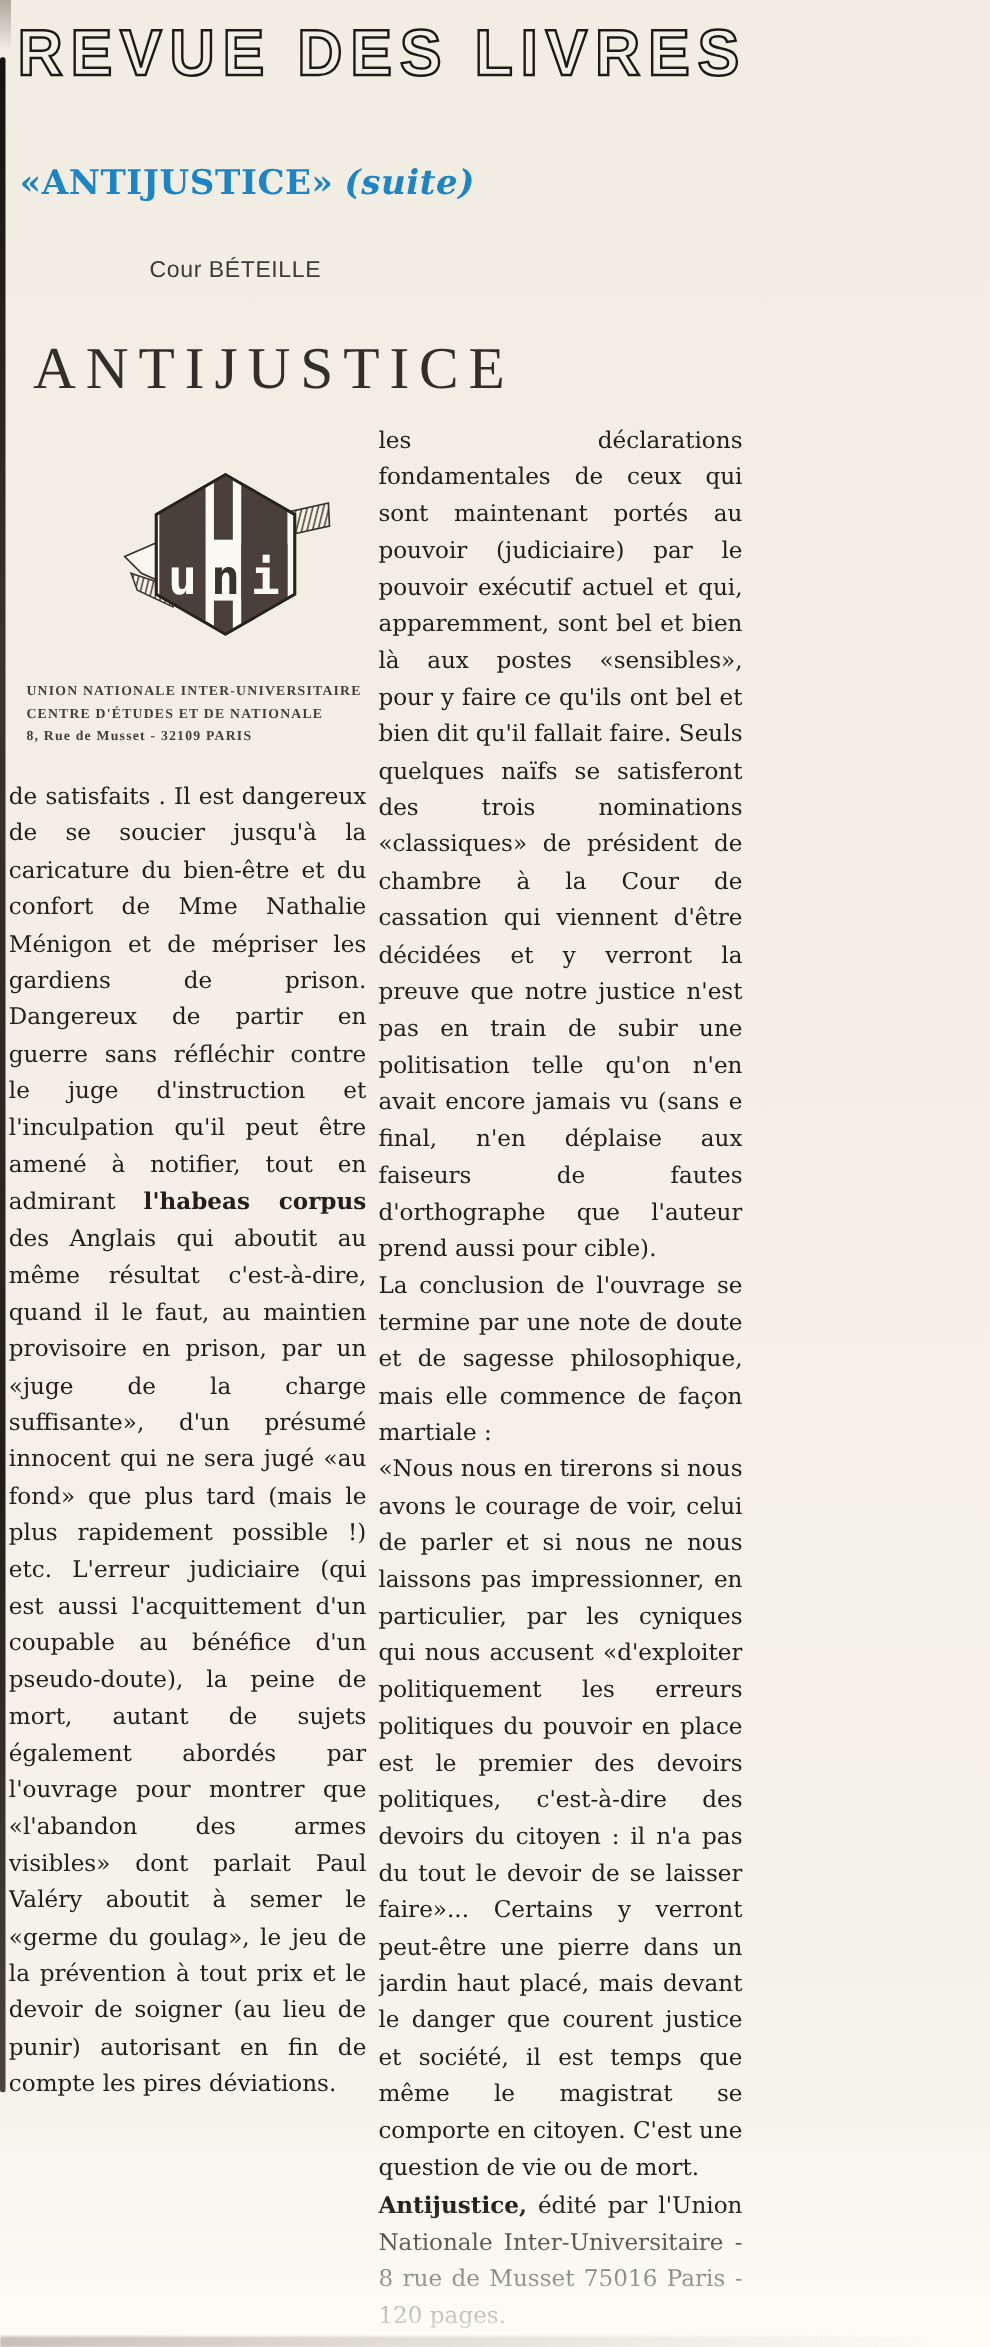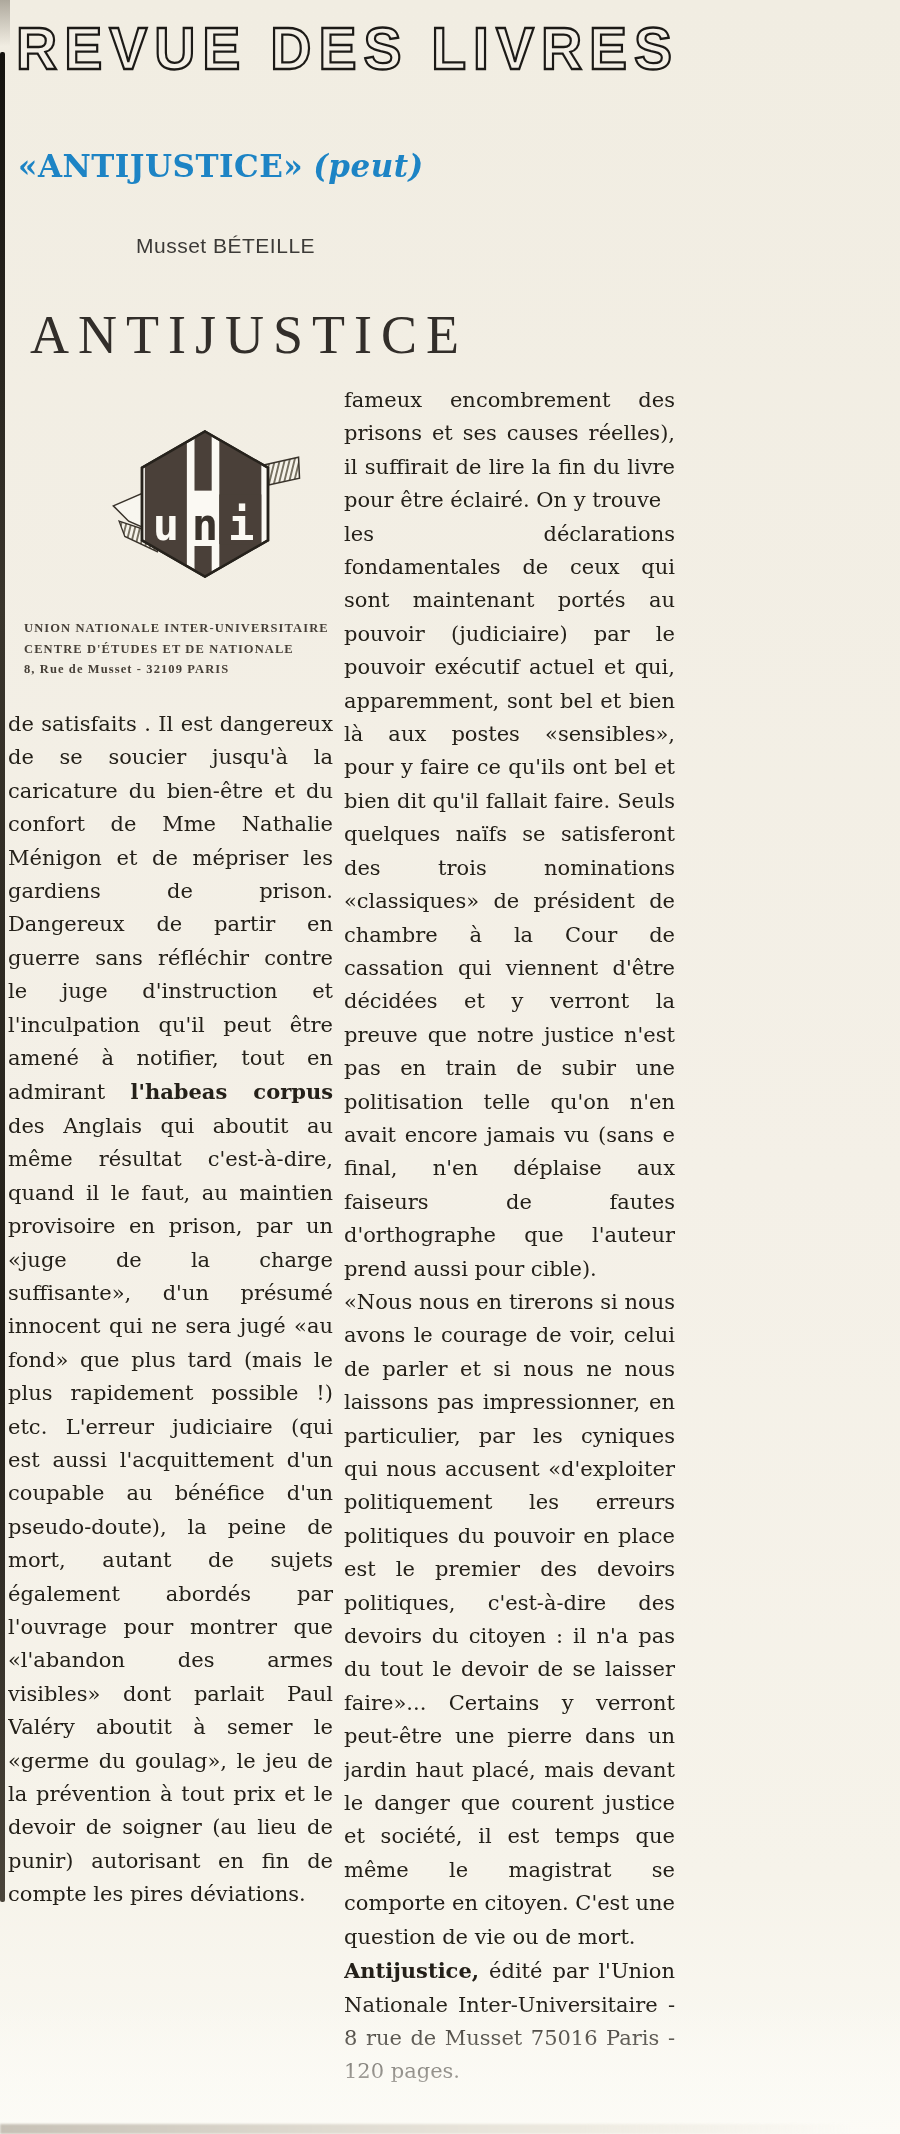--- a/index.html
+++ b/index.html
@@ -67,24 +67,24 @@
 </style>
 </head>
 <body>
 
 <div class="scan-edge-left"></div>
 <div class="corner-smudge"></div>
 
 <div class="masthead">REVUE DES LIVRES</div>
 
 <div class="section-title">
-  <span>«ANTIJUSTICE»</span><span class="suite">(peut)</span>
+  <span>«ANTIJUSTICE»</span><span class="suite">(suite)</span>
 </div>
 
-<div class="author">Musset BÉTEILLE</div>
+<div class="author">Cour BÉTEILLE</div>
 
 <div class="cover-title">ANTIJUSTICE</div>
 
 <svg class="uni-logo" viewBox="0 0 220 160" xmlns="http://www.w3.org/2000/svg">
   <defs>
     <pattern id="hatch" patternUnits="userSpaceOnUse" width="5" height="5" patternTransform="rotate(14)">
       <rect width="5" height="5" fill="#f6f3ea"></rect>
       <line x1="1" y1="0" x2="1" y2="5" stroke="#57503f" stroke-width="1.6"></line>
     </pattern>
     <clipPath id="hexclip">
@@ -116,20 +116,20 @@
 <div class="publisher">
   <div>UNION NATIONALE INTER-UNIVERSITAIRE</div>
   <div>CENTRE D'ÉTUDES ET DE NATIONALE</div>
   <div>8, Rue de Musset - 32109 PARIS</div>
 </div>
 
 <div class="col col-left">
     <p><span>de satisfaits . Il est dangereux de se soucier jusqu'à la caricature du bien-être et du confort de Mme Nathalie Ménigon et de mépriser les gardiens de prison. Dangereux de partir en guerre sans réfléchir contre le juge d'instruction et l'inculpation qu'il peut être amené à notifier, tout en admirant </span><b>l'habeas corpus</b><span> des Anglais qui aboutit au même résultat c'est-à-dire, quand il le faut, au maintien provisoire en prison, par un «juge de la charge suffisante», d'un présumé innocent qui ne sera jugé «au fond» que plus tard (mais le plus rapidement possible !) etc. L'erreur judiciaire (qui est aussi l'acquittement d'un coupable au bénéfice d'un pseudo-doute), la peine de mort, autant de sujets également abordés par l'ouvrage pour montrer que «l'abandon des armes visibles» dont parlait Paul Valéry aboutit à semer le «germe du goulag», le jeu de la prévention à tout prix et le devoir de soigner (au lieu de punir) autorisant en fin de compte les pires déviations.</span></p>
   </div>
 <div class="col col-right">
-    <p><span>fameux encombrement des prisons et ses causes réelles), il suffirait de lire la fin du livre pour être éclairé. On y trouve</span></p>
     <p><span>les déclarations fondamentales de ceux qui sont maintenant portés au pouvoir (judiciaire) par le pouvoir exécutif actuel et qui, apparemment, sont bel et bien là aux postes «sensibles», pour y faire ce qu'ils ont bel et bien dit qu'il fallait faire. Seuls quelques naïfs se satisferont des trois nominations «classiques» de président de chambre à la Cour de cassation qui viennent d'être décidées et y verront la preuve que notre justice n'est pas en train de subir une politisation telle qu'on n'en avait encore jamais vu (sans e final, n'en déplaise aux faiseurs de fautes d'orthographe que l'auteur prend aussi pour cible).</span></p>
+    <p><span>La conclusion de l'ouvrage se termine par une note de doute et de sagesse philosophique, mais elle commence de façon martiale :</span></p>
     <p><span>«Nous nous en tirerons si nous avons le courage de voir, celui de parler et si nous ne nous laissons pas impressionner, en particulier, par les cyniques qui nous accusent «d'exploiter politiquement les erreurs politiques du pouvoir en place est le premier des devoirs politiques, c'est-à-dire des devoirs du citoyen : il n'a pas du tout le devoir de se laisser faire»... Certains y verront peut-être une pierre dans un jardin haut placé, mais devant le danger que courent justice et société, il est temps que même le magistrat se comporte en citoyen. C'est une question de vie ou de mort.</span></p>
     <p><b>Antijustice,</b><span> édité par l'Union Nationale Inter-Universitaire - 8 rue de Musset 75016 Paris - 120 pages.</span></p>
   </div>
 
 <div class="bottom-fade"></div>
 <div class="bottom-shadow"></div>
 
 </body></html>

